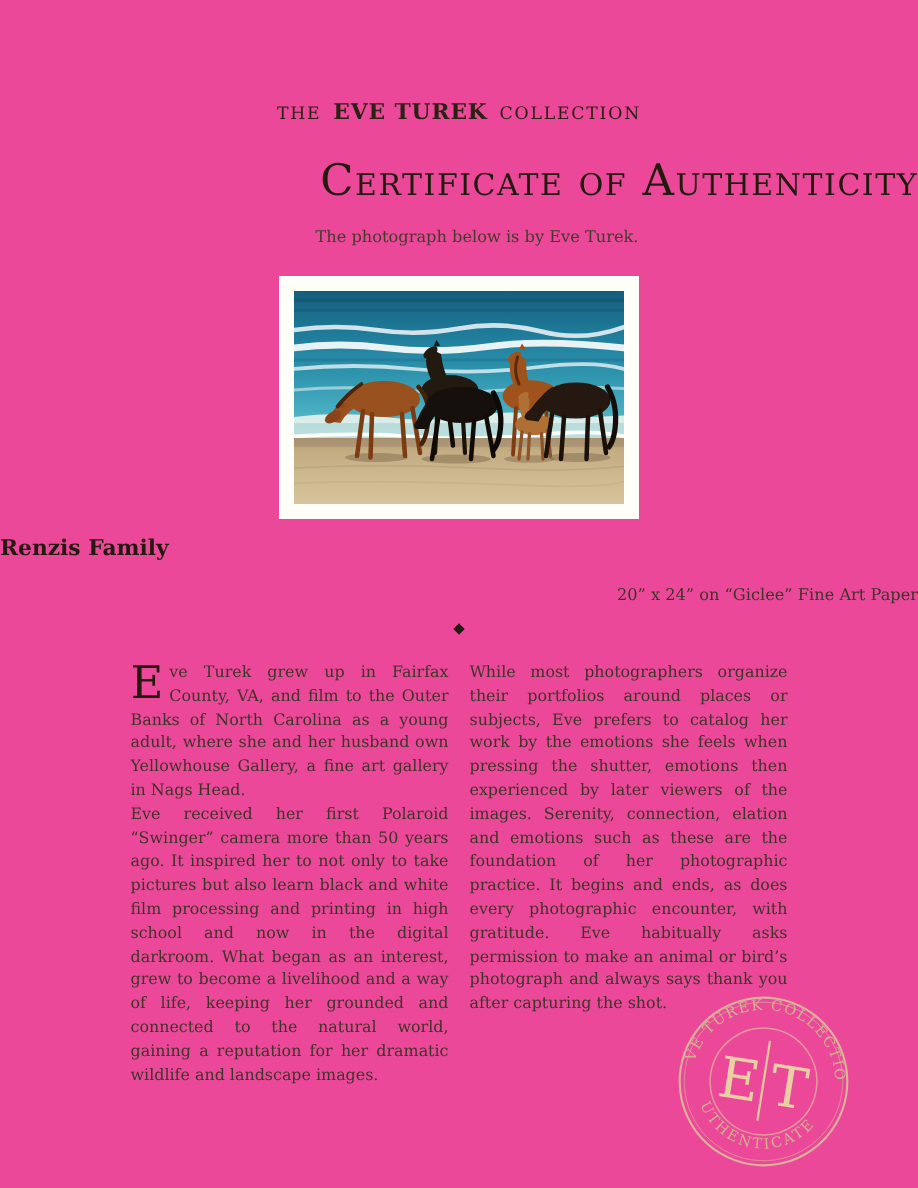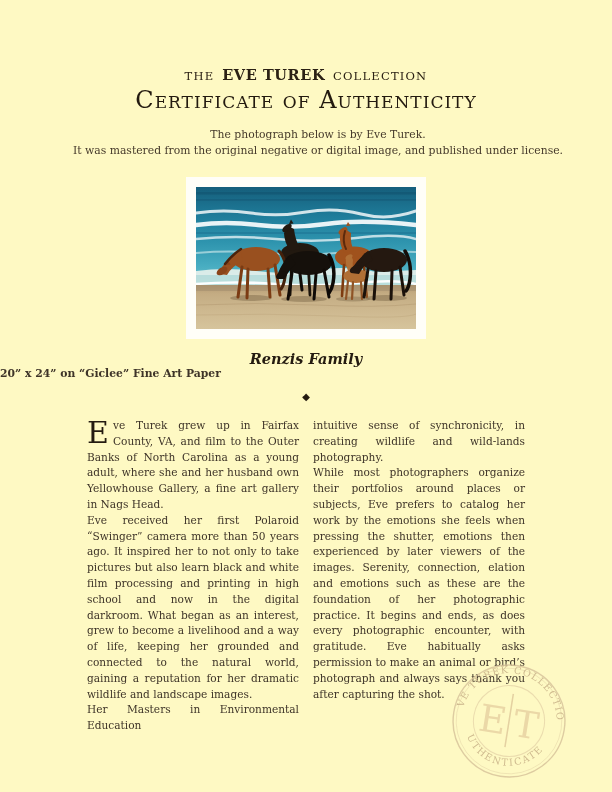--- a/index.html
+++ b/index.html
@@ -1,47 +1,47 @@
 <!DOCTYPE html>
 <html><head>
 <meta charset="utf-8">
 <style>
   html,body{margin:0;padding:0;background:#e8e4da;}
   .page{
     width:612px;height:792px;position:relative;margin:0 auto;
-    background:#fef9c3;color:#3E3428;
+    background:#ec4899;color:#3E3428;
     font-family:"DejaVu Serif", serif;
     overflow:hidden;
   }
   
   .eyebrow{
     padding-top:66px;text-align:center;color:#2B2114;
     font-size:11.5px;letter-spacing:1.2px;
   }
   .eyebrow .brand{font-size:14.5px;font-weight:bold;letter-spacing:.6px;margin:0 3px;}
   .cert-title{
-    text-align:center;font-variant:small-caps;font-weight:500;
-    font-size:24px;letter-spacing:1px;color:#231A0F;margin-top:3px;
+    text-align:right;font-variant:small-caps;font-weight:500;
+    font-size:29px;letter-spacing:1px;color:#231A0F;margin-top:20px;
   }
   .intro{
     text-align:center;font-size:10.8px;line-height:16px;
     color:#463A2B;margin-top:13px;padding-left:24px;
   }
   
   .photo-frame{
     width:240px;margin:18px auto 0;background:#FFFEF8;
     padding:10px;box-sizing:content-box;width:220px;
   }
   .photo-frame svg{display:block;}
   
   .art-title{
-    text-align:center;font-style:italic;font-weight:bold;
+    text-align:left;font-weight:bold;
     font-size:14.5px;color:#241B10;margin-top:11px;
   }
-  .art-spec{text-align:left;font-size:10.8px;color:#3E3428;margin-top:0;font-weight:bold;}
+  .art-spec{text-align:right;font-size:10.8px;color:#3E3428;margin-top:16px;}
   .divider{text-align:center;font-size:10px;color:#241B10;margin-top:11px;}
   
   .bio{
     width:438px;margin:16px auto 0;display:flex;gap:14px;
     font-size:10.6px;line-height:15.8px;color:#3E3428;
     text-align:justify;
   }
   .col{width:212px;}
   .col p{margin:0;}
   .dropcap{
@@ -63,21 +63,20 @@
   <div class="eyebrow">
     <span>THE</span>
     <span class="brand">EVE TUREK</span>
     <span>COLLECTION</span>
   </div>
 
   <div class="cert-title">Certificate of Authenticity</div>
 
   <div class="intro">
     <div>The photograph below is by Eve Turek.</div>
-    <div>It was mastered from the original negative or digital image, and published under license.</div>
   </div>
 
   <div class="photo-frame">
     <svg width="220" height="142" viewBox="0 0 220 142" xmlns="http://www.w3.org/2000/svg">
       <defs>
         <linearGradient id="oceanG" x1="0" y1="0" x2="0" y2="1">
           <stop offset="0" stop-color="#155E7B"></stop>
           <stop offset="0.3" stop-color="#1F7D9B"></stop>
           <stop offset="0.55" stop-color="#2E94AE"></stop>
           <stop offset="0.8" stop-color="#49AEC2"></stop>
@@ -169,24 +168,22 @@
   </div>
 
   <div class="art-title">Renzis Family</div>
   <div class="art-spec">20” x 24” on “Giclee” Fine Art Paper</div>
   <div class="divider">◆</div>
 
   <div class="bio">
     <div class="col">
       <p><span class="dropcap">E</span><span>ve Turek grew up in Fairfax County, VA, and film to the Outer Banks of North Carolina as a young adult, where she and her husband own Yellowhouse Gallery, a fine art gallery in Nags Head.</span></p>
       <p>Eve received her first Polaroid “Swinger” camera more than 50 years ago. It inspired her to not only to take pictures but also learn black and white film processing and printing in high school and now in the digital darkroom. What began as an interest, grew to become a livelihood and a way of life, keeping her grounded and connected to the natural world, gaining a reputation for her dramatic wildlife and landscape images.</p>
-      <p>Her Masters in Environmental Education</p>
     </div>
     <div class="col">
-      <p>intuitive sense of synchronicity, in creating wildlife and wild-lands photography.</p>
       <p>While most photographers organize their portfolios around places or subjects, Eve prefers to catalog her work by the emotions she feels when pressing the shutter, emotions then experienced by later viewers of the images. Serenity, connection, elation and emotions such as these are the foundation of her photographic practice. It begins and ends, as does every photographic encounter, with gratitude.  Eve habitually asks permission to make an animal or bird’s photograph and always says thank you after capturing the shot.</p>
     </div>
   </div>
 
   <div class="seal">
     <svg width="126" height="126" viewBox="0 0 124 124" xmlns="http://www.w3.org/2000/svg">
       <g transform="rotate(9 62 62)" opacity="0.95">
         <circle cx="62" cy="62" r="55" fill="none" stroke="#D8C49B" stroke-width="1.4" opacity="0.9"></circle>
         <circle cx="62" cy="62" r="52" fill="none" stroke="#D8C49B" stroke-width="0.6" opacity="0.6"></circle>
         <circle cx="62" cy="62" r="35" fill="none" stroke="#DECBA1" stroke-width="1" opacity="0.65"></circle>

